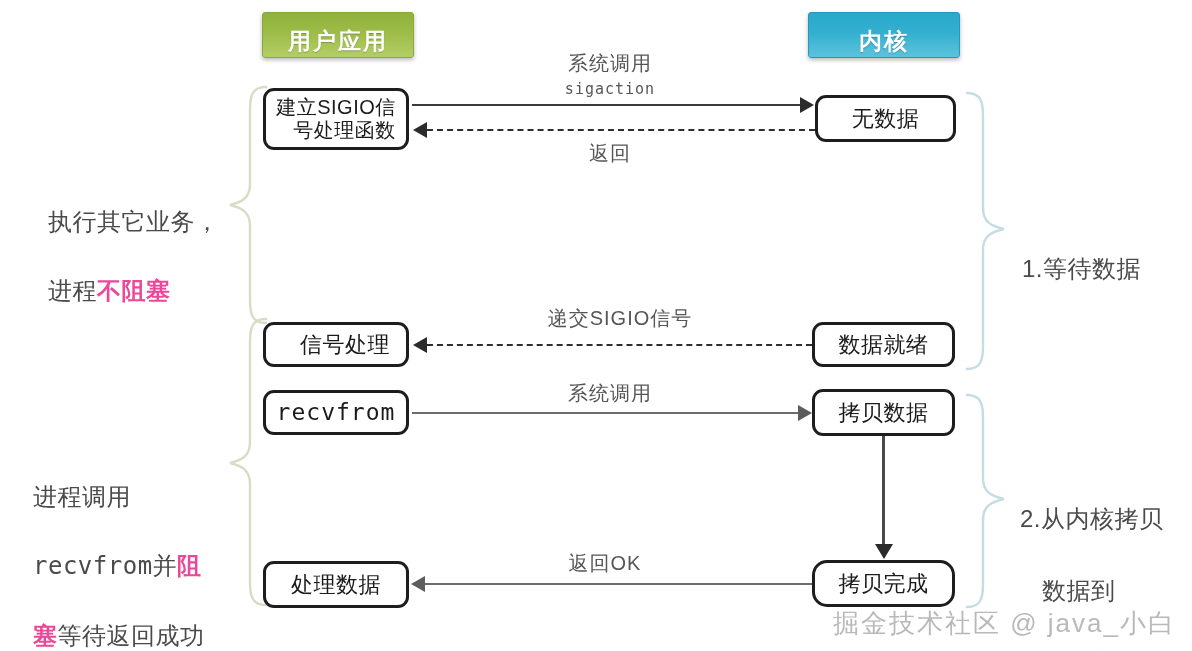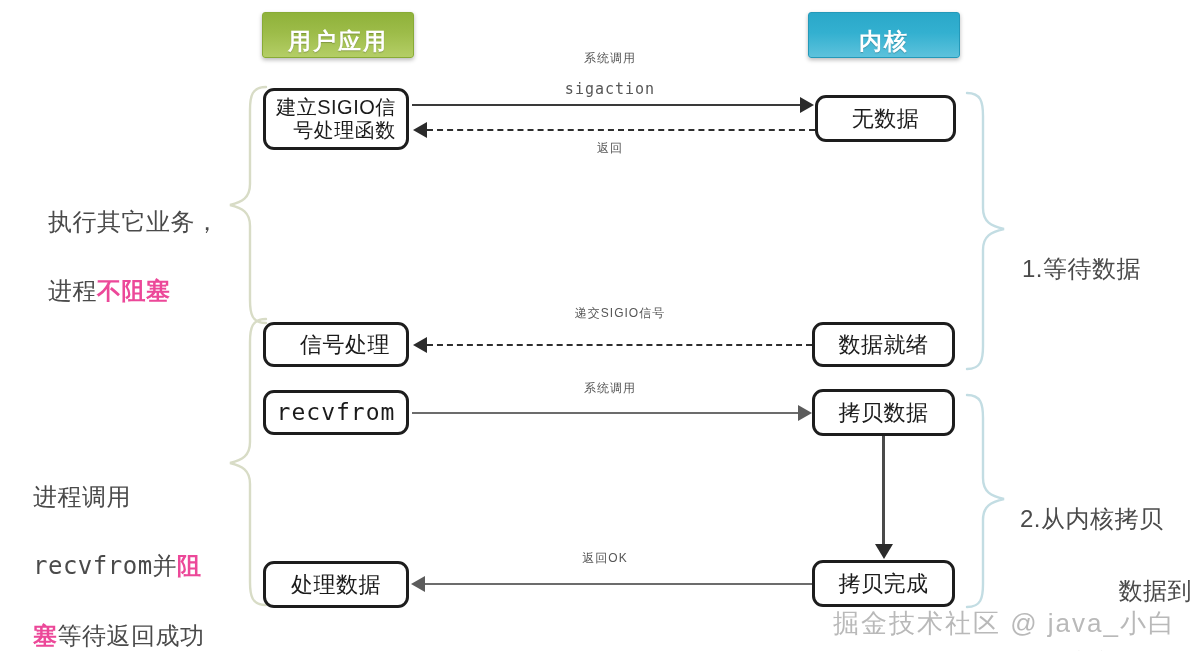--- a/index.html
+++ b/index.html
@@ -103,21 +103,21 @@
     border-right: 9px solid transparent;
     border-top: 15px solid #2b2b2b;
   }
   .arrow-r.thin { border-left-color:#5c5c5c; }
   .arrow-l.thin { border-right-color:#5c5c5c; }
 
   
   .edge-label {
     position: absolute;
     color: #565656;
-    font-size: 12px;
+    font-size: 20px;
     letter-spacing: 1px;
     white-space: nowrap;
     z-index: 4;
   }
   .edge-label.mono {
     font-family: "DejaVu Sans Mono", "Liberation Mono", monospace;
     font-size: 15px;
   }
   .edge-label.center { text-align: center; }
 
@@ -223,21 +223,21 @@
   <div class="arrow-r thin" style="left:798px; top:405px;"></div>
   <div class="edge-label center" style="left:505px; top:380px; width:210px;">系统调用</div>
 
   <div class="vline" style="left:882px; top:436px; height:110px;"></div>
   <div class="arrow-d" style="left:875px; top:544px;"></div>
 
   <div class="node" style="left:263px; top:561px; width:146px; height:47px;">
     <span>处理数据</span>
   </div>
 
-  <div class="node" style="left:812px; top:560px; width:143px; height:47px;">
+  <div class="node" style="left:812px; top:560px; width:143px; height:47px;border-radius:15px;">
     <span>拷贝完成</span>
   </div>
 
   <div class="hline thin" style="left:425px; top:583px; width:388px;"></div>
   <div class="arrow-l thin" style="left:411px; top:576px;"></div>
   <div class="edge-label center" style="left:505px; top:550px; width:200px;">返回OK</div>
 
   <div class="annot" style="left:48px; top:170px; width:185px;">
     <div>执行其它业务，</div>
     <div><span>进程</span><b>不阻塞</b></div>
@@ -249,19 +249,19 @@
     <div><b>塞</b><span>等待返回成功</span></div>
     <div>标示</div>
   </div>
 
   <div class="annot right-num" style="left:1022px; top:215px; width:160px;">
     <div>1.等待数据</div>
   </div>
 
   <div class="annot right-num" style="left:1020px; top:465px; width:172px;">
     <div>2.从内核拷贝</div>
-    <div style="padding-left:22px;text-align:right;">数据到</div>
+    <div style="padding-left:22px;">数据到</div>
     <div style="padding-left:22px;">用户空间</div>
   </div>
 
   <div class="watermark">掘金技术社区 @ java_小白</div>
 
 </div>
 
 </body></html>

